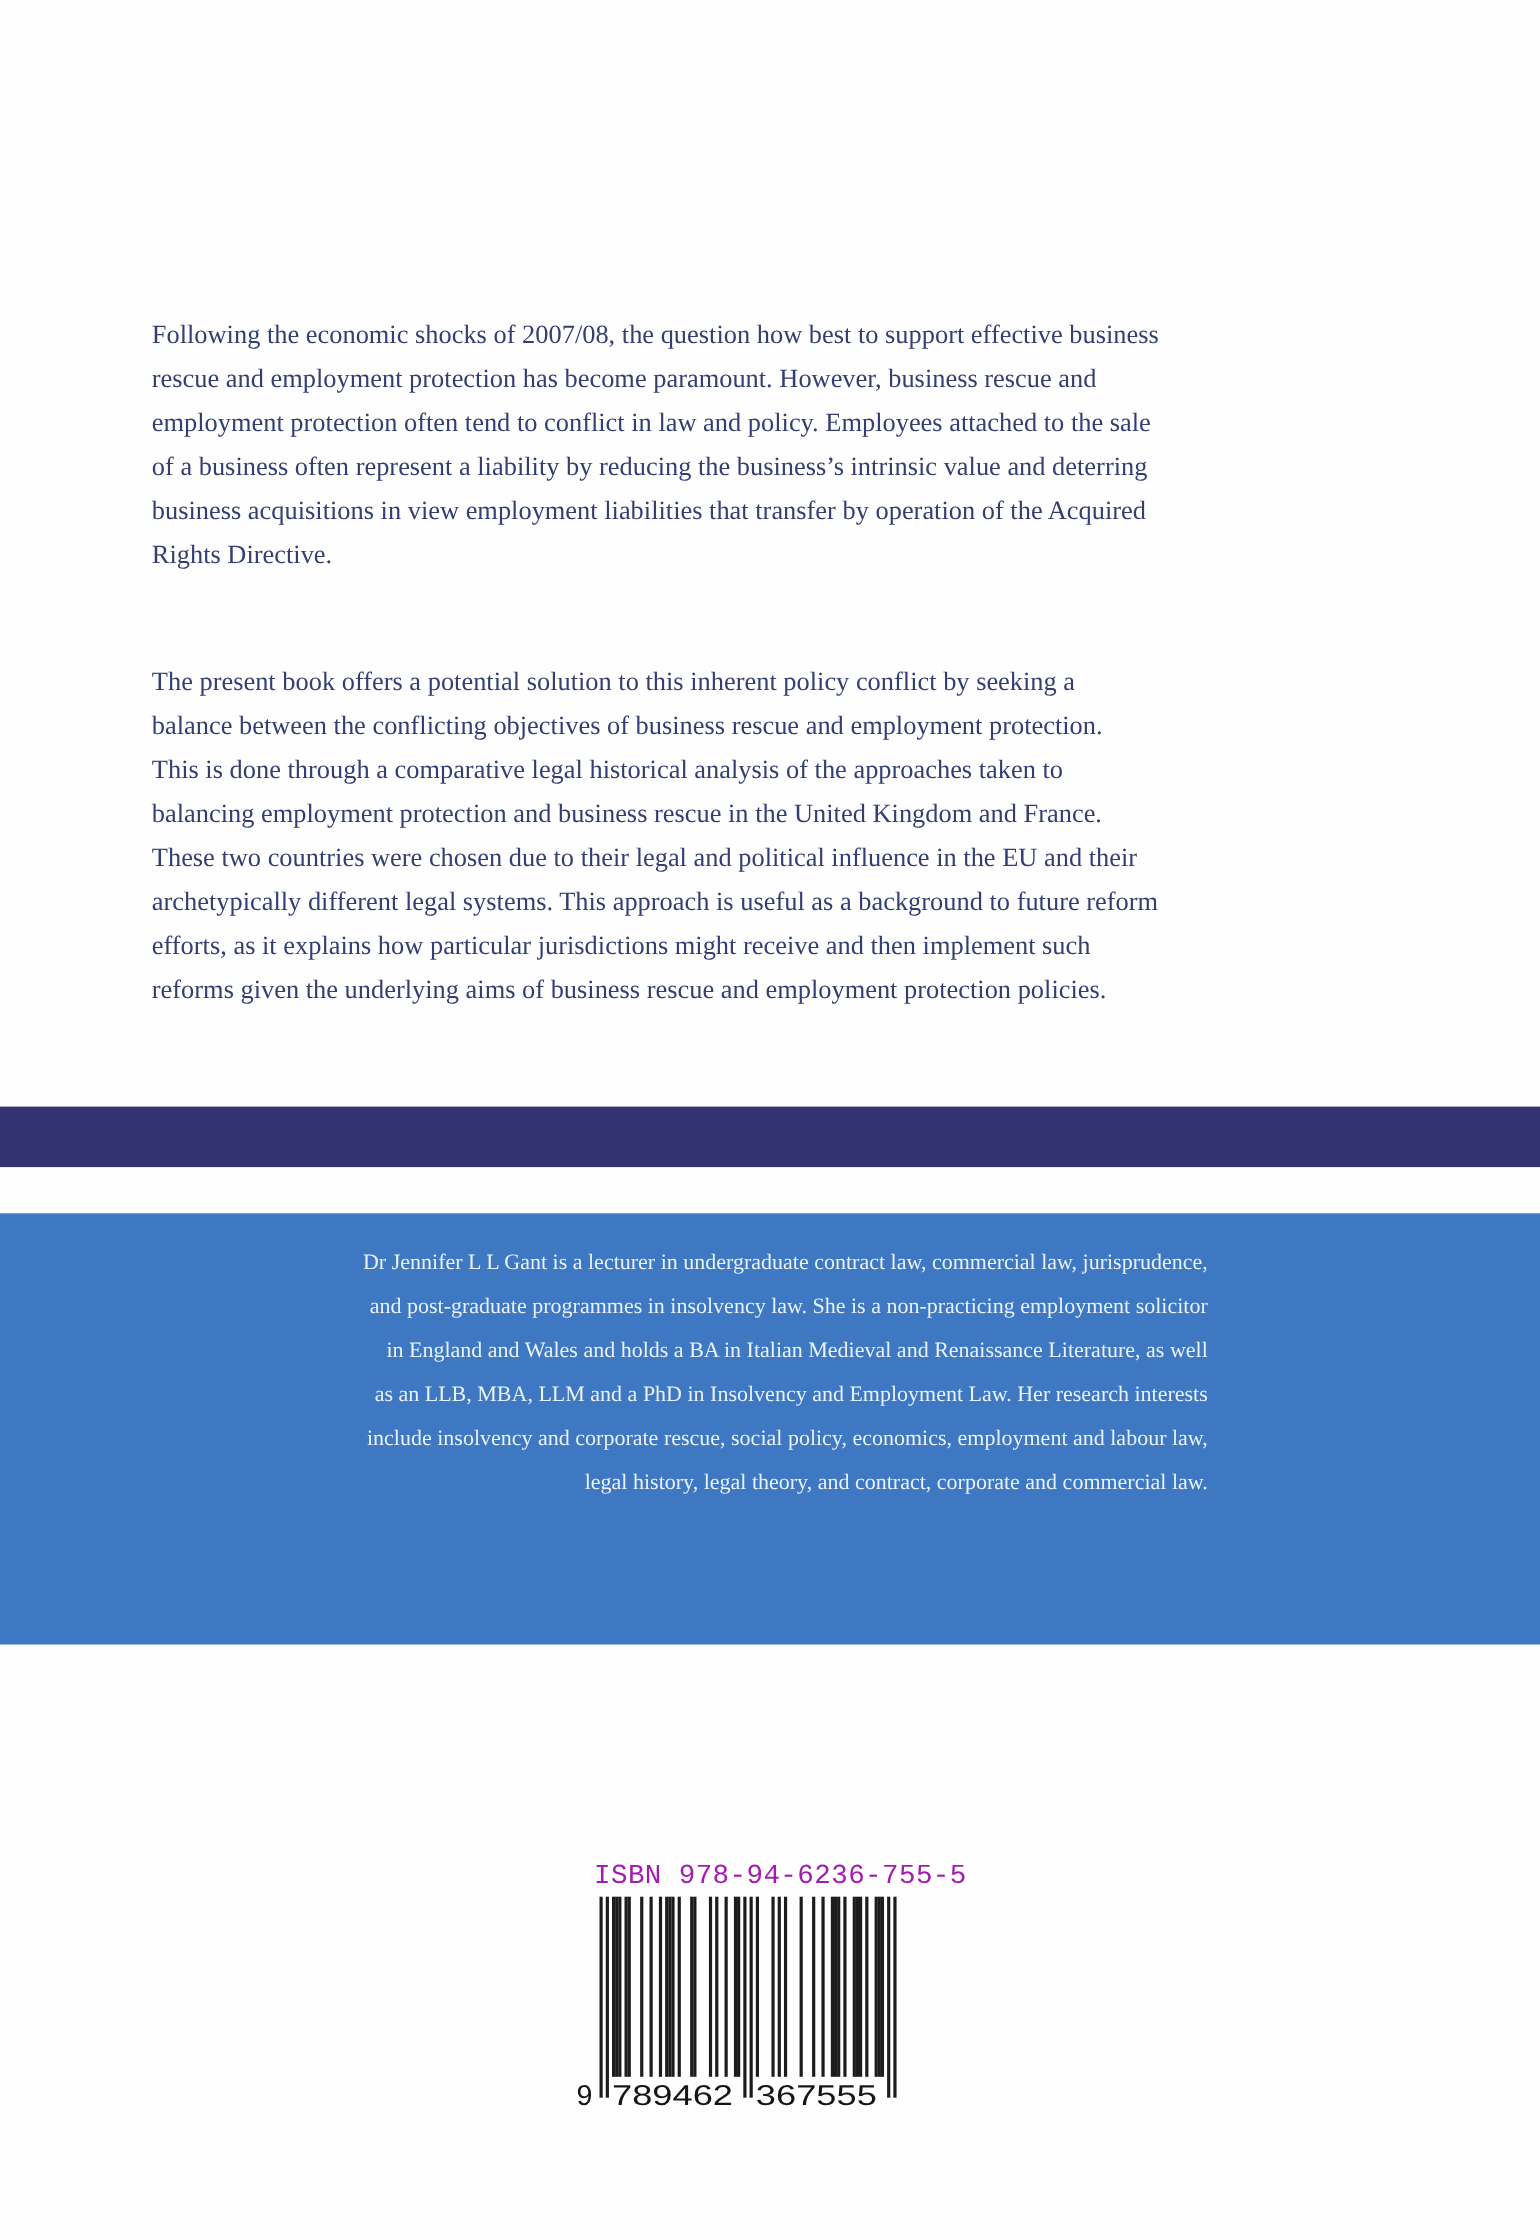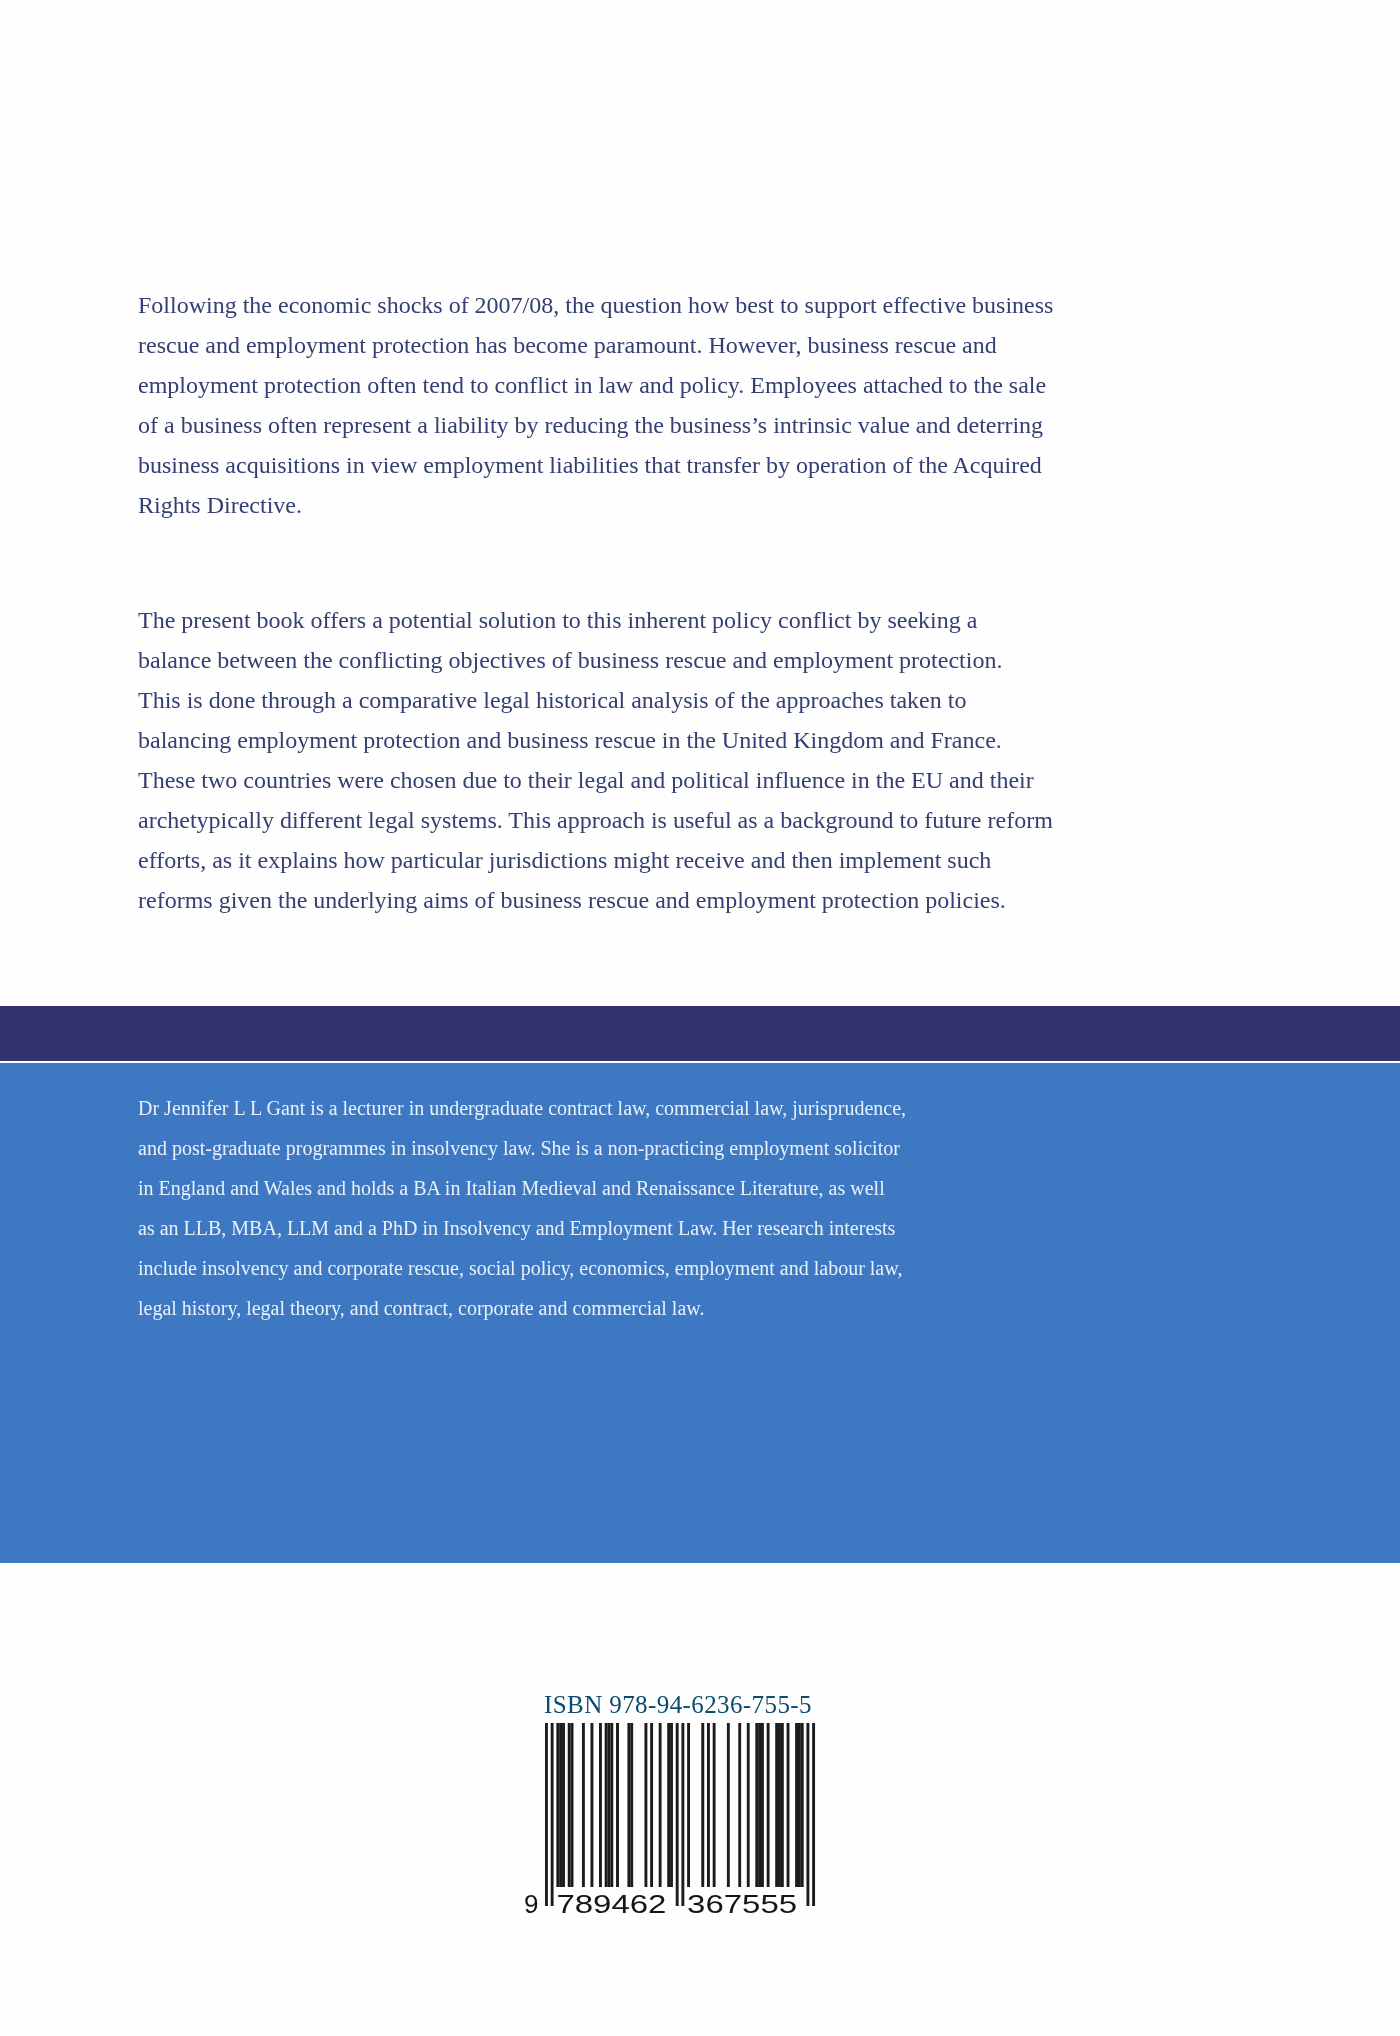--- a/index.html
+++ b/index.html
@@ -33,47 +33,48 @@
     position: absolute;
     left: 0;
     top: 1006px;
     width: 100%;
     height: 55px;
     background: var(--band-dark, #343372);
   }
   .band-light {
     position: absolute;
     left: 0;
-    top: 1063px;
+    top: 1103px;
     width: 100%;
-    height: 500px;
+    height: 392px;
     background: var(--band-light, #3e78c3);
+    text-align: right;
   }
   .author-bio {
     margin: 25px 0 0 138px;
     width: 960px;
     color: var(--bio-text, #e9f1fa);
     font-size: 20px;
     line-height: 40px;
     white-space: pre-line;
   }
   .isbn-block {
     position: absolute;
     left: 521px;
     top: 1691px;
     width: 300px;
   }
   .isbn-label {
     width: 276px;
     margin-left: 19px;
     text-align: center;
-    font-family: Liberation Serif, serif;
+    font-family: Liberation Mono, monospace;
     font-size: 25px;
     letter-spacing: 0.4px;
-    color: #0c4a6e;
+    color: #a21caf;
     margin-bottom: 4px;
     white-space: nowrap;
   }
   .barcode-svg {
     display: block;
   }
   .barcode-svg rect {
     fill: #1c1c1c;
   }
   .bc-digit {

